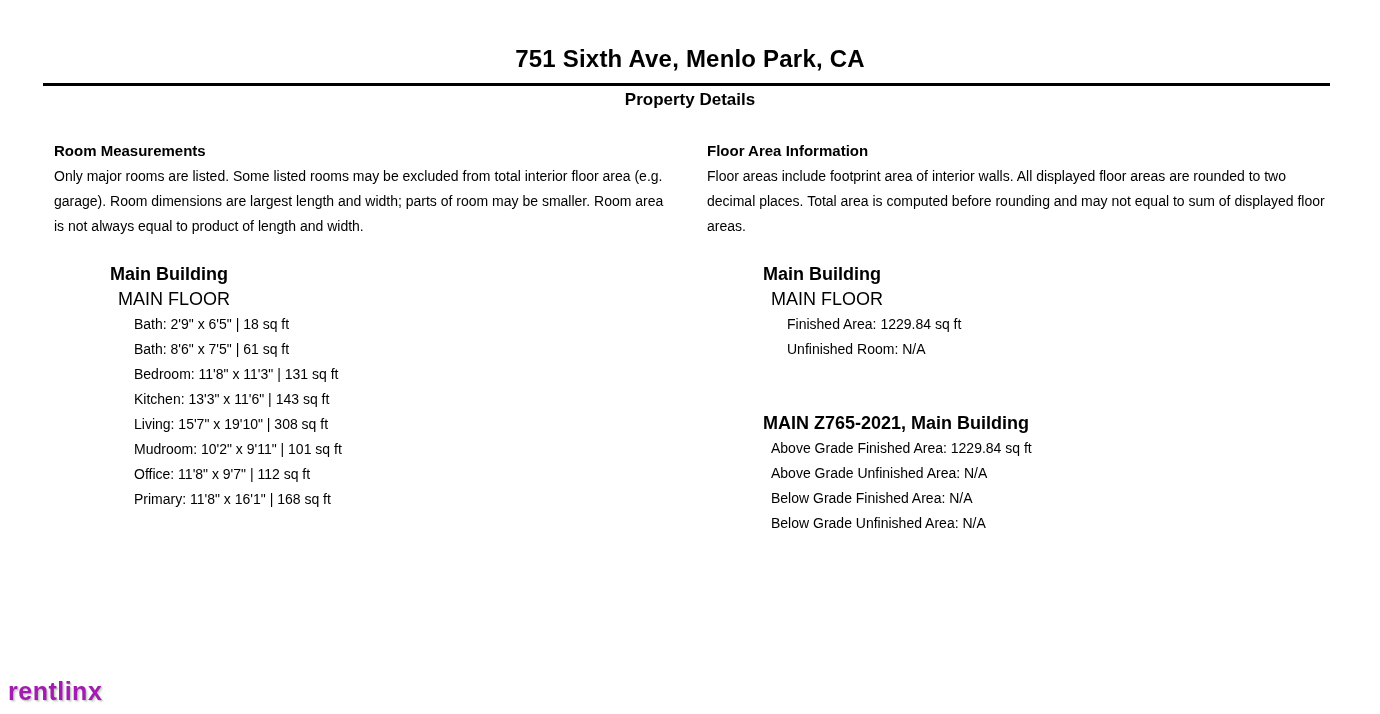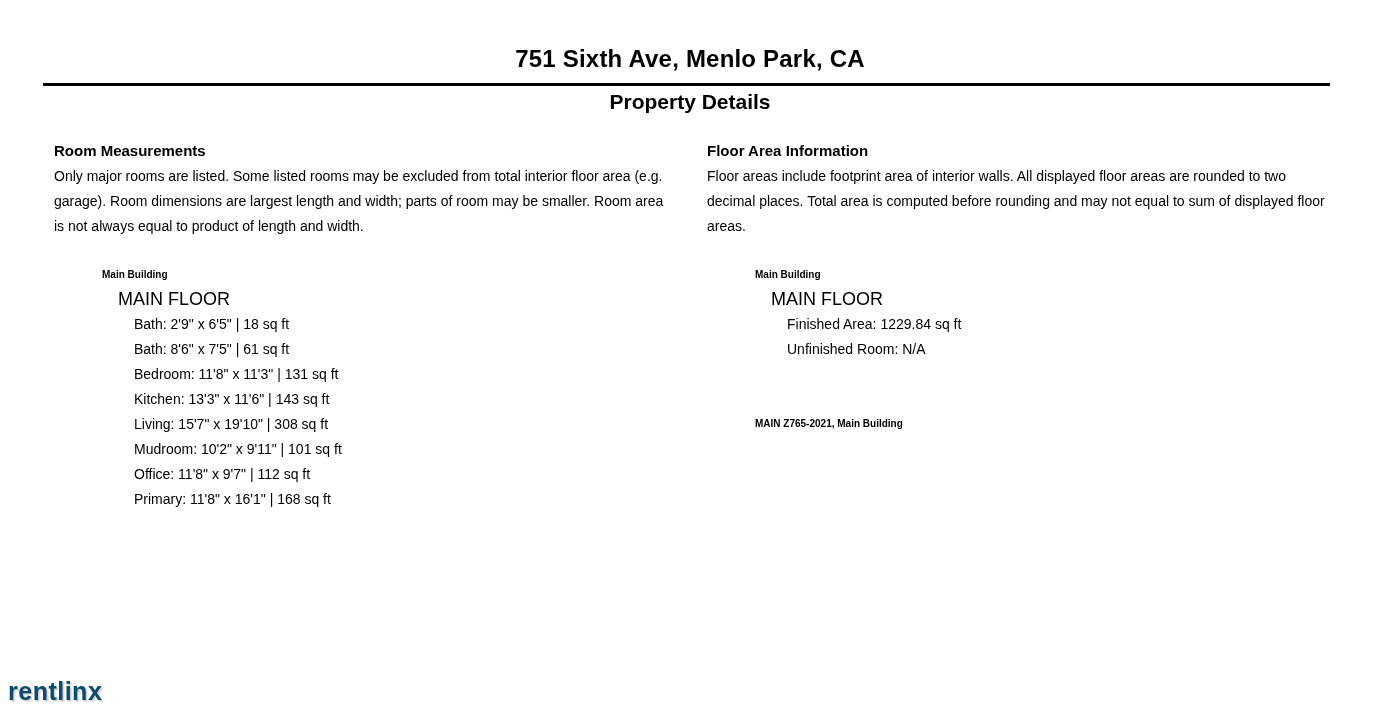--- a/index.html
+++ b/index.html
@@ -34,21 +34,21 @@
     width: 1287px;
     height: 3px;
     background: #000000;
   }
   .doc-subtitle {
     position: absolute;
     top: 90px;
     left: 0;
     width: 100%;
     text-align: center;
-    font-size: 21px;
+    font-size: 17px;
     font-weight: bold;
   }
 
   
   .col {
     position: absolute;
     top: 140px;
   }
   .col-left  { left: 54px;  width: 622px; }
   .col-right { left: 707px; width: 626px; }
@@ -67,23 +67,24 @@
 
   
   .building-block {
     position: absolute;
   }
   .block-rooms      { left: 102px; top: 262px; }
   .block-areas      { left: 755px; top: 262px; }
   .block-ansi       { left: 755px; top: 411px; }
 
   .building-name {
-    font-size: 10px;
+    font-size: 18px;
     font-weight: bold;
     line-height: 25px;
+    margin-left: 8px;
   }
   .floor-name {
     font-size: 18px;
     line-height: 25px;
     margin-left: 16px;
   }
   .detail-list {
     margin-left: 32px;
     font-size: 14px;
     line-height: 25px;
@@ -96,21 +97,21 @@
   }
 
   
   .watermark {
     position: absolute;
     left: 8px;
     top: 677px;
     font-size: 25px;
     font-weight: bold;
     letter-spacing: 0.5px;
-    color: #0c4a6e;
+    color: #a21caf;
     text-shadow: 1px 1px 0 #c9c9c9, 2px 2px 2px #dedede;
     user-select: none;
   }
 </style>
 </head>
 <body>
 
 <div class="doc-title">751 Sixth Ave, Menlo Park, CA</div>
 
 <div class="title-rule"></div>
@@ -146,15 +147,21 @@
   <div class="building-name">Main Building</div>
   <div class="floor-name">MAIN FLOOR</div>
   <div class="detail-list">
     <div class="detail-item">Finished Area: 1229.84 sq ft</div>
     <div class="detail-item">Unfinished Room: N/A</div>
   </div>
 </div>
 
 <div class="building-block block-ansi">
   <div class="building-name">MAIN Z765-2021, Main Building</div>
+  <div class="detail-list">
+    <div class="detail-item">Above Grade Finished Area: 1229.84 sq ft</div>
+    <div class="detail-item">Above Grade Unfinished Area: N/A</div>
+    <div class="detail-item">Below Grade Finished Area: N/A</div>
+    <div class="detail-item">Below Grade Unfinished Area: N/A</div>
+  </div>
 </div>
 
 <div class="watermark">rentlinx</div>
 
 </body></html>

